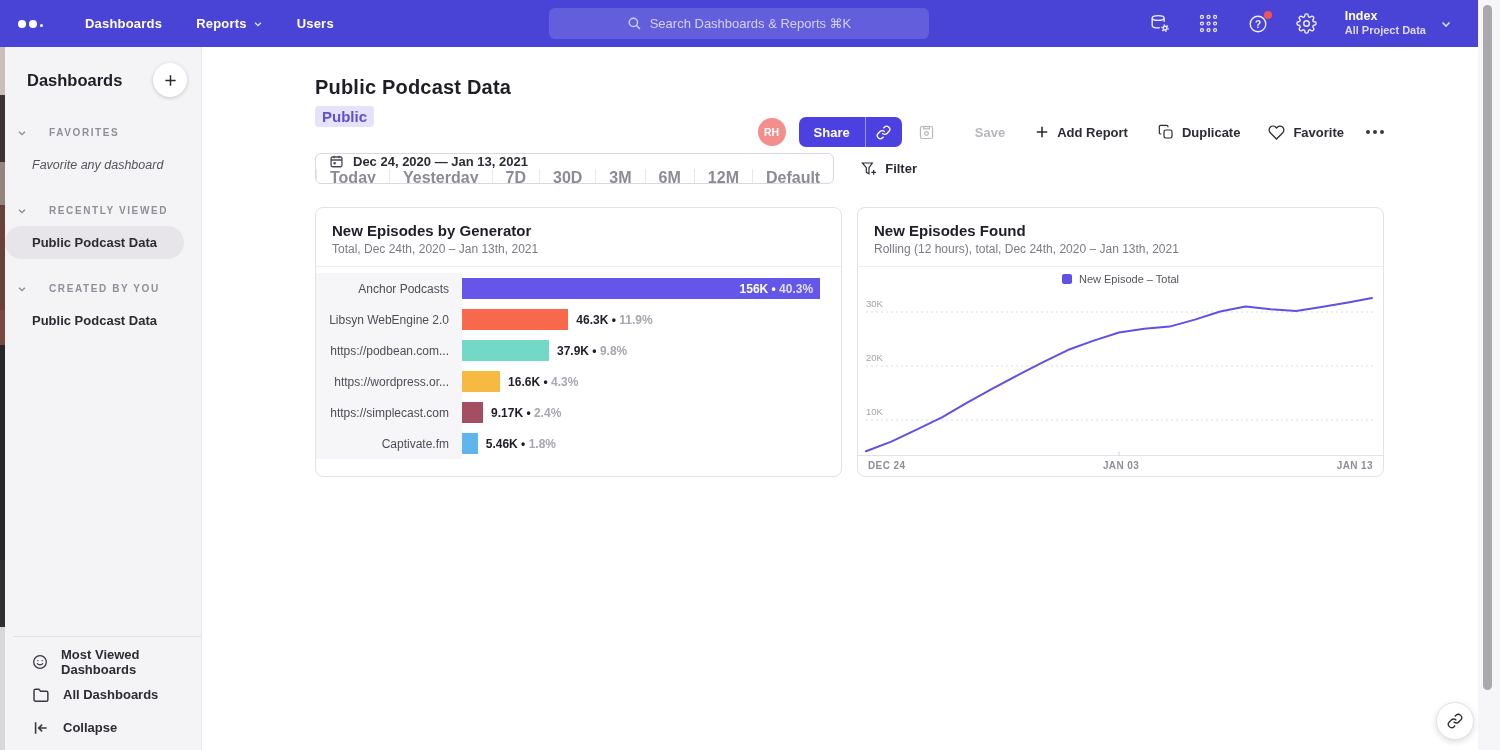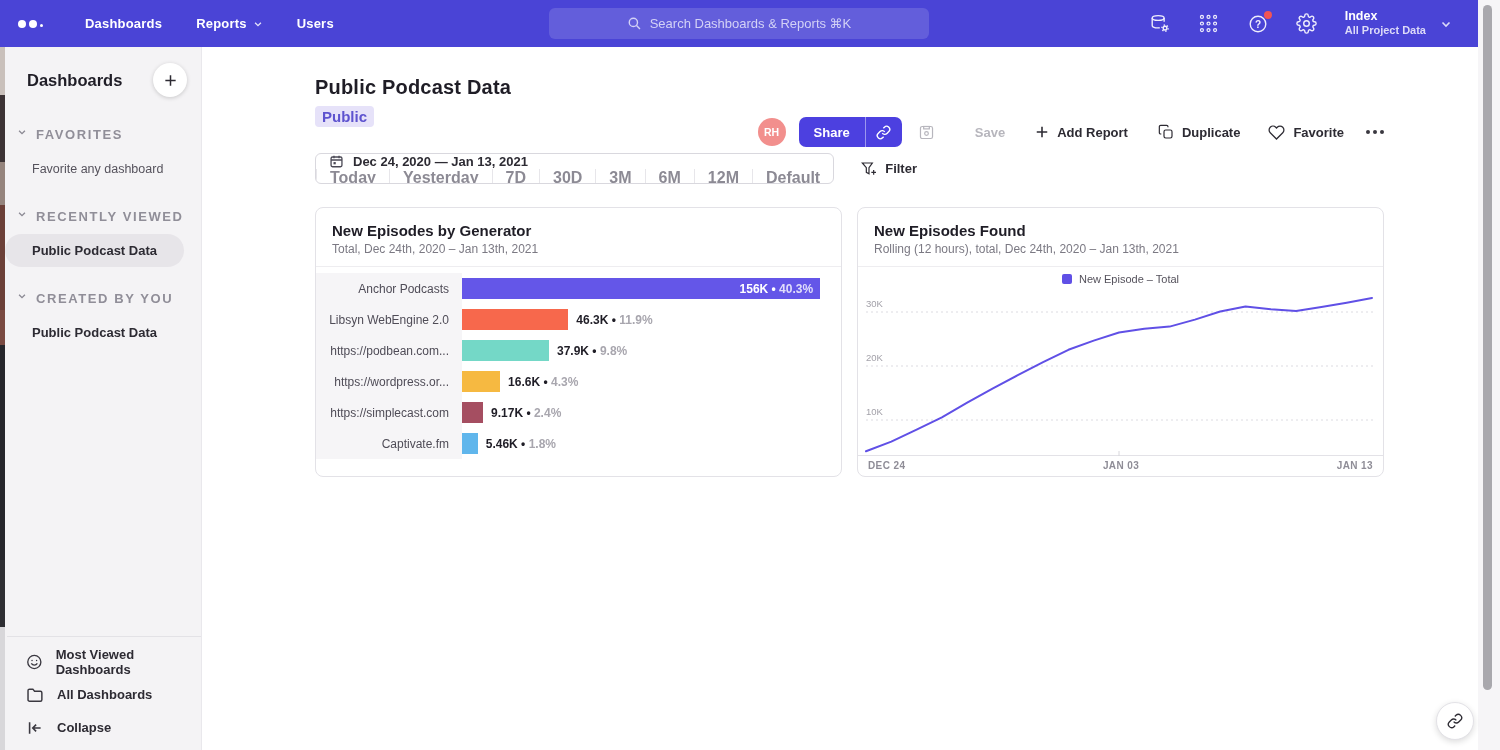--- a/index.html
+++ b/index.html
@@ -28,27 +28,27 @@
   #edge-strip { position:absolute; left:0; top:47px; width:5px; bottom:0;
     background:linear-gradient(#c9c0bb 0 48px,#3c3335 48px 115px,#95847d 115px 158px,#6c4038 158px 263px,#7a4a42 263px 298px,#26262b 298px 513px,#2e2e33 513px 580px,#d8d7da 580px 100%); }
 
   
   #sidebar { position:absolute; left:5px; top:47px; width:197px; bottom:0; background:#f4f3f5; border-right:1px solid #e9e8ec; }
   .side-head { display:flex; align-items:center; justify-content:space-between; padding:16px 14px 0 22px; }
   .side-title { font-size:16.5px; font-weight:700; color:#1f1d26; }
   .add-btn { width:34px; height:34px; border-radius:50%; background:#fff; box-shadow:0 1px 4px rgba(0,0,0,.18); display:flex; align-items:center; justify-content:center; cursor:pointer; color:#2d2b33; }
   .side-sections { margin-top:30px; }
   .side-section { margin-bottom:24px; }
-  .side-section-header { display:flex; align-items:flex-start; gap:9px; padding-left:12px; font-size:13px; font-weight:700; letter-spacing:1.6px; color:#908e98; text-transform:uppercase; cursor:pointer; }
+  .side-section-header { display:flex; align-items:flex-end; gap:22px; padding-left:12px; font-size:10px; font-weight:700; letter-spacing:1.6px; color:#908e98; text-transform:uppercase; cursor:pointer; }
   .side-section-header svg { color:#8b8993; }
   .side-items { margin-top:10px; }
   .side-item { height:33px; display:flex; align-items:center; padding-left:27px; font-size:13px; font-weight:600; color:#2d2b33; cursor:pointer; margin-right:17px; border-radius:17px; }
-  .side-item.italic { font-weight:400; font-size:12.5px; color:#55525c; cursor:default; }
+  .side-item.italic { font-style:italic; font-weight:400; font-size:12.5px; color:#55525c; cursor:default; }
   .side-item.active { background:#e7e5e9; }
-  .side-footer { position:absolute; left:2px; right:0; bottom:0; border-top:1px solid #e3e2e6; padding:8px 0 6px; background:#f4f3f5; }
+  .side-footer { position:absolute; left:8px; right:0; bottom:0; border-top:1px solid #e3e2e6; padding:8px 0 6px; background:#f4f3f5; }
   .side-footer-item { height:33px; display:flex; align-items:center; gap:13px; padding-left:19px; font-size:13px; font-weight:700; color:#2d2b33; cursor:pointer; }
   .side-footer-item svg { color:#3a3840; }
 
   
   #main { position:absolute; left:202px; top:47px; right:22px; bottom:0; background:#fff; }
   .content { margin-left:113px; width:1069px; position:relative; }
   .page-title { margin-top:29px; font-size:20px; font-weight:700; color:#1f1d26; letter-spacing:.2px; }
   .badge { display:inline-block; margin-top:7px; background:#e6e2f9; color:#5e53cf; font-size:15px; font-weight:700; padding:2px 7px; border-radius:4px; }
 
   .header-actions { position:absolute; top:41px; right:0; display:flex; align-items:center; }

